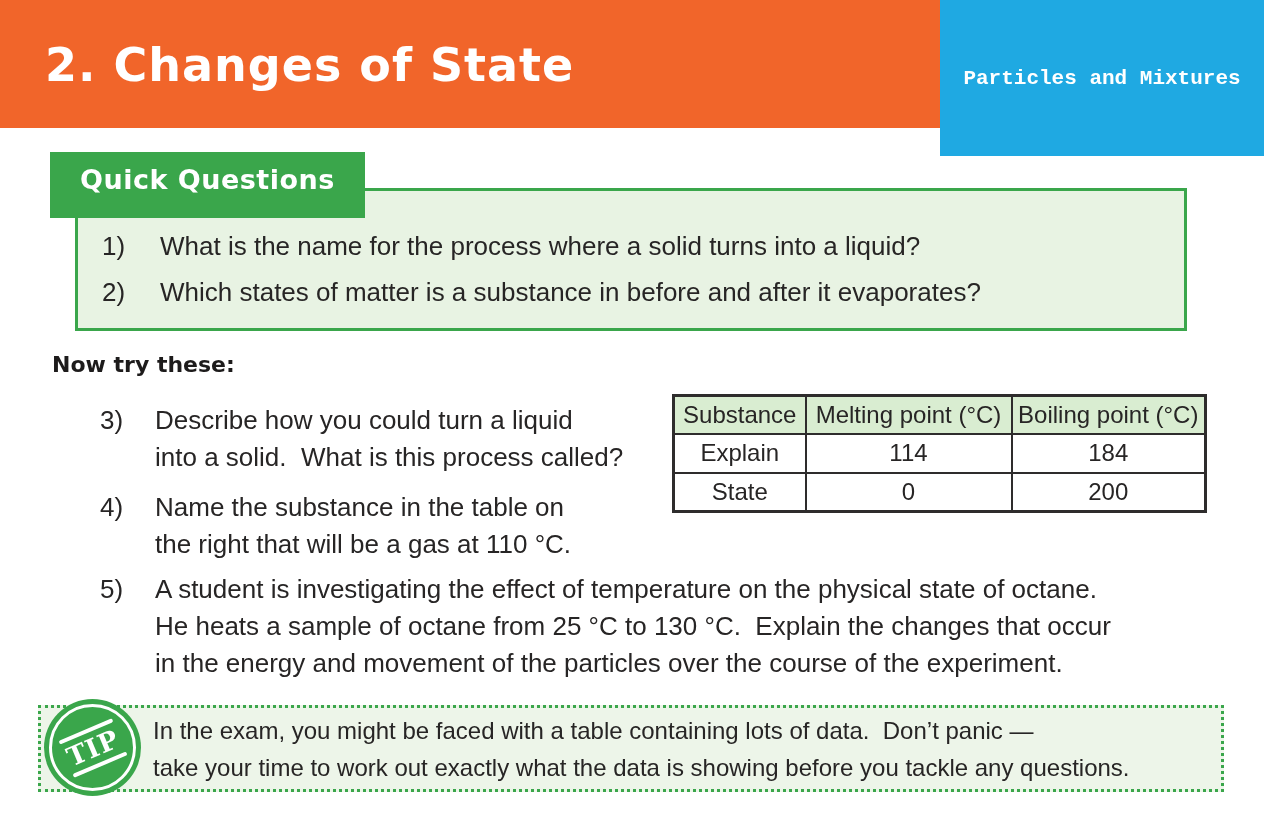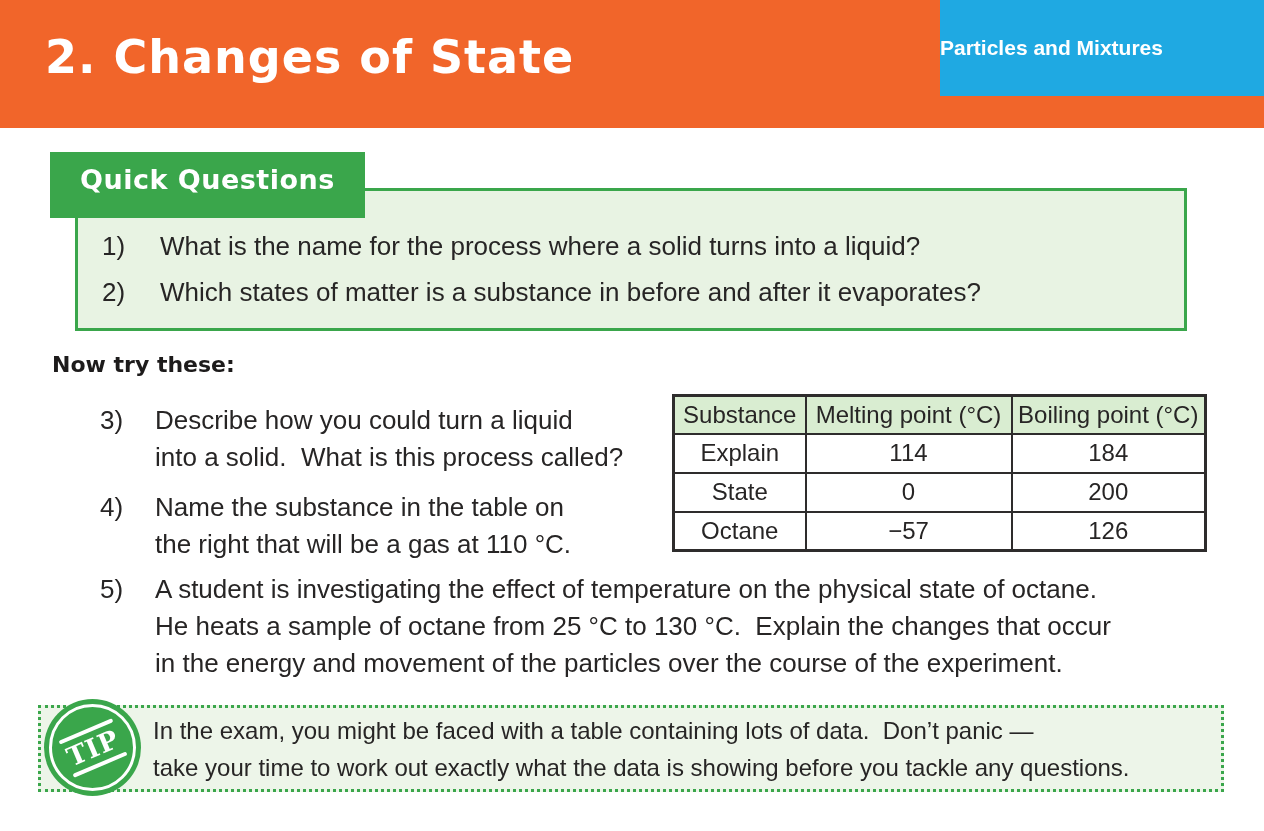--- a/index.html
+++ b/index.html
@@ -16,35 +16,36 @@
 
   
   .header {
     position: absolute;
     top: 0; left: 0;
     width: 1264px; height: 128px;
     background: #F1652A;
   }
   .page-title {
     position: absolute;
-    left: 45px; top: 30px;
+    left: 45px; top: 38px;
     font-family: "DejaVu Sans", sans-serif;
     font-size: 46px;
     font-weight: bold;
     letter-spacing: 1px;
     color: #ffffff;
   }
   .topic-tag {
     position: absolute;
     right: 0; top: 0;
-    width: 324px; height: 96px;
+    width: 324px; height: 156px;
     background: #1FA9E2;
     display: flex;
     align-items: center;
-    justify-content: flex-start;
+    justify-content: center;
+    font-family: Liberation Mono, monospace;
   }
   .topic-tag span {
     color: #ffffff;
     font-size: 21px;
     font-weight: bold;
   }
 
   
   .qq-box {
     position: absolute;
@@ -244,25 +245,20 @@
       <tr>
         <td>Explain</td>
         <td>114</td>
         <td>184</td>
       </tr>
       <tr>
         <td>State</td>
         <td>0</td>
         <td>200</td>
       </tr>
-      <tr>
-        <td>Octane</td>
-        <td>−57</td>
-        <td>126</td>
-      </tr>
     </tbody>
   </table>
 
   <div class="tip-box">
     <div class="tip-line">In the exam, you might be faced with a table containing lots of data.  Don’t panic —</div>
     <div class="tip-line">take your time to work out exactly what the data is showing before you tackle any questions.</div>
   </div>
   <div class="tip-badge">
     <div class="tip-rot">
       <div class="tip-stripe"></div>

